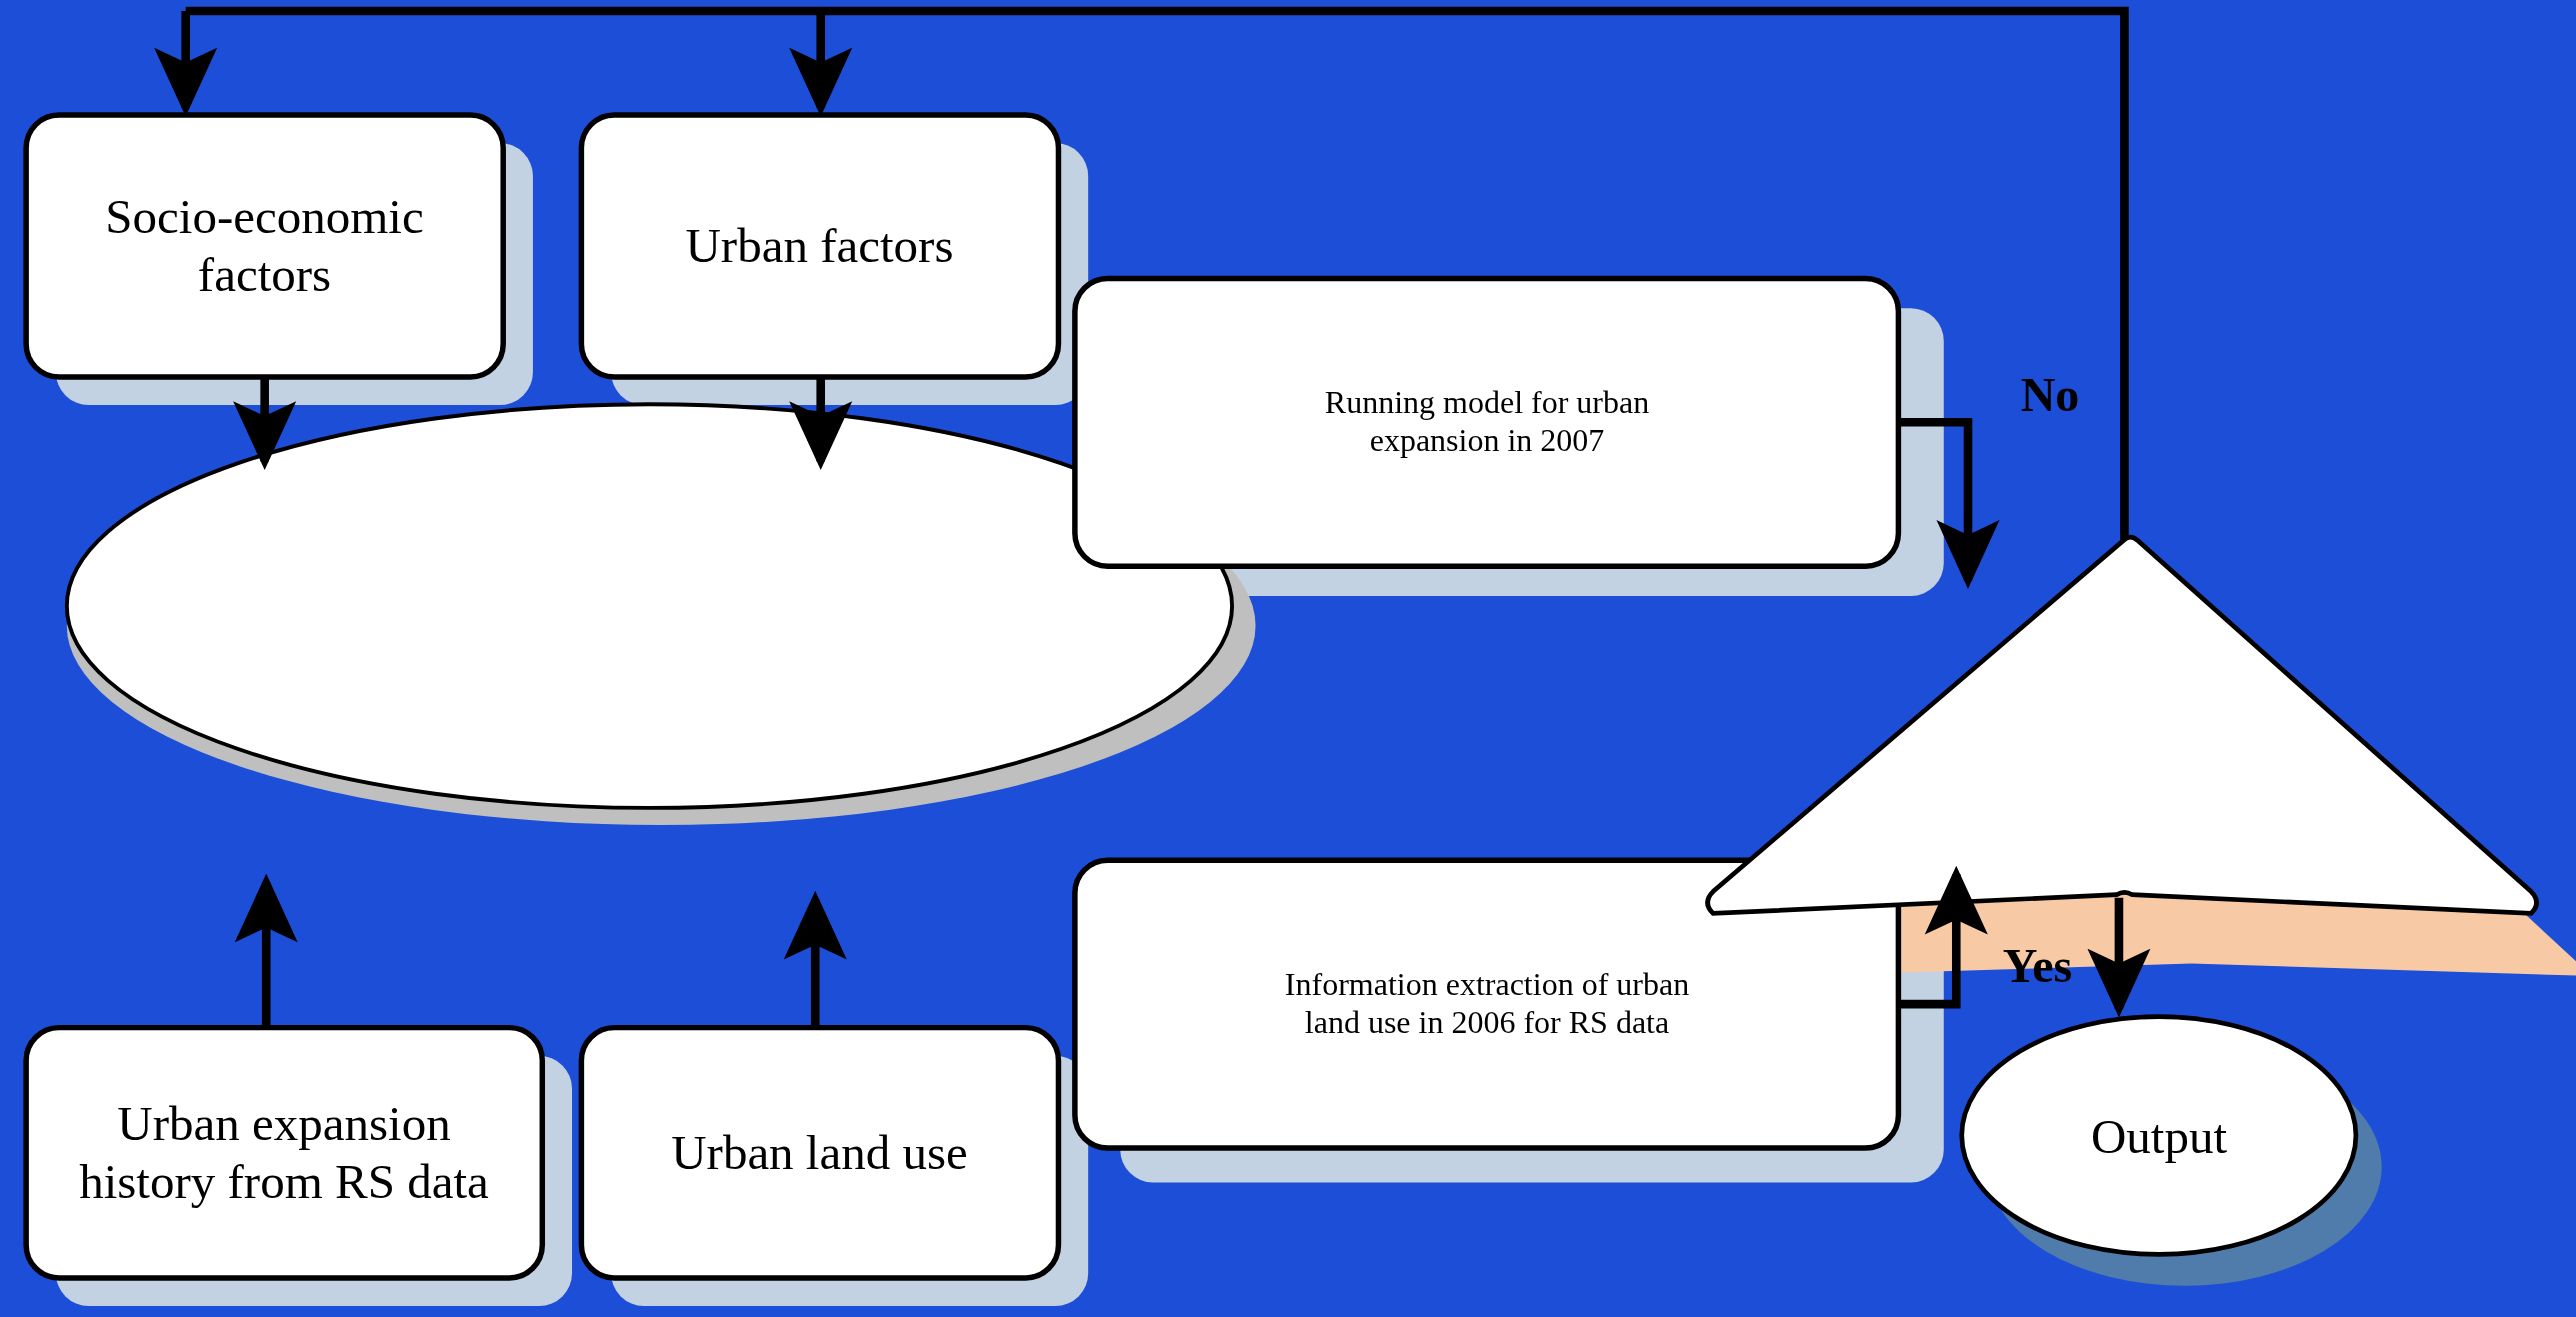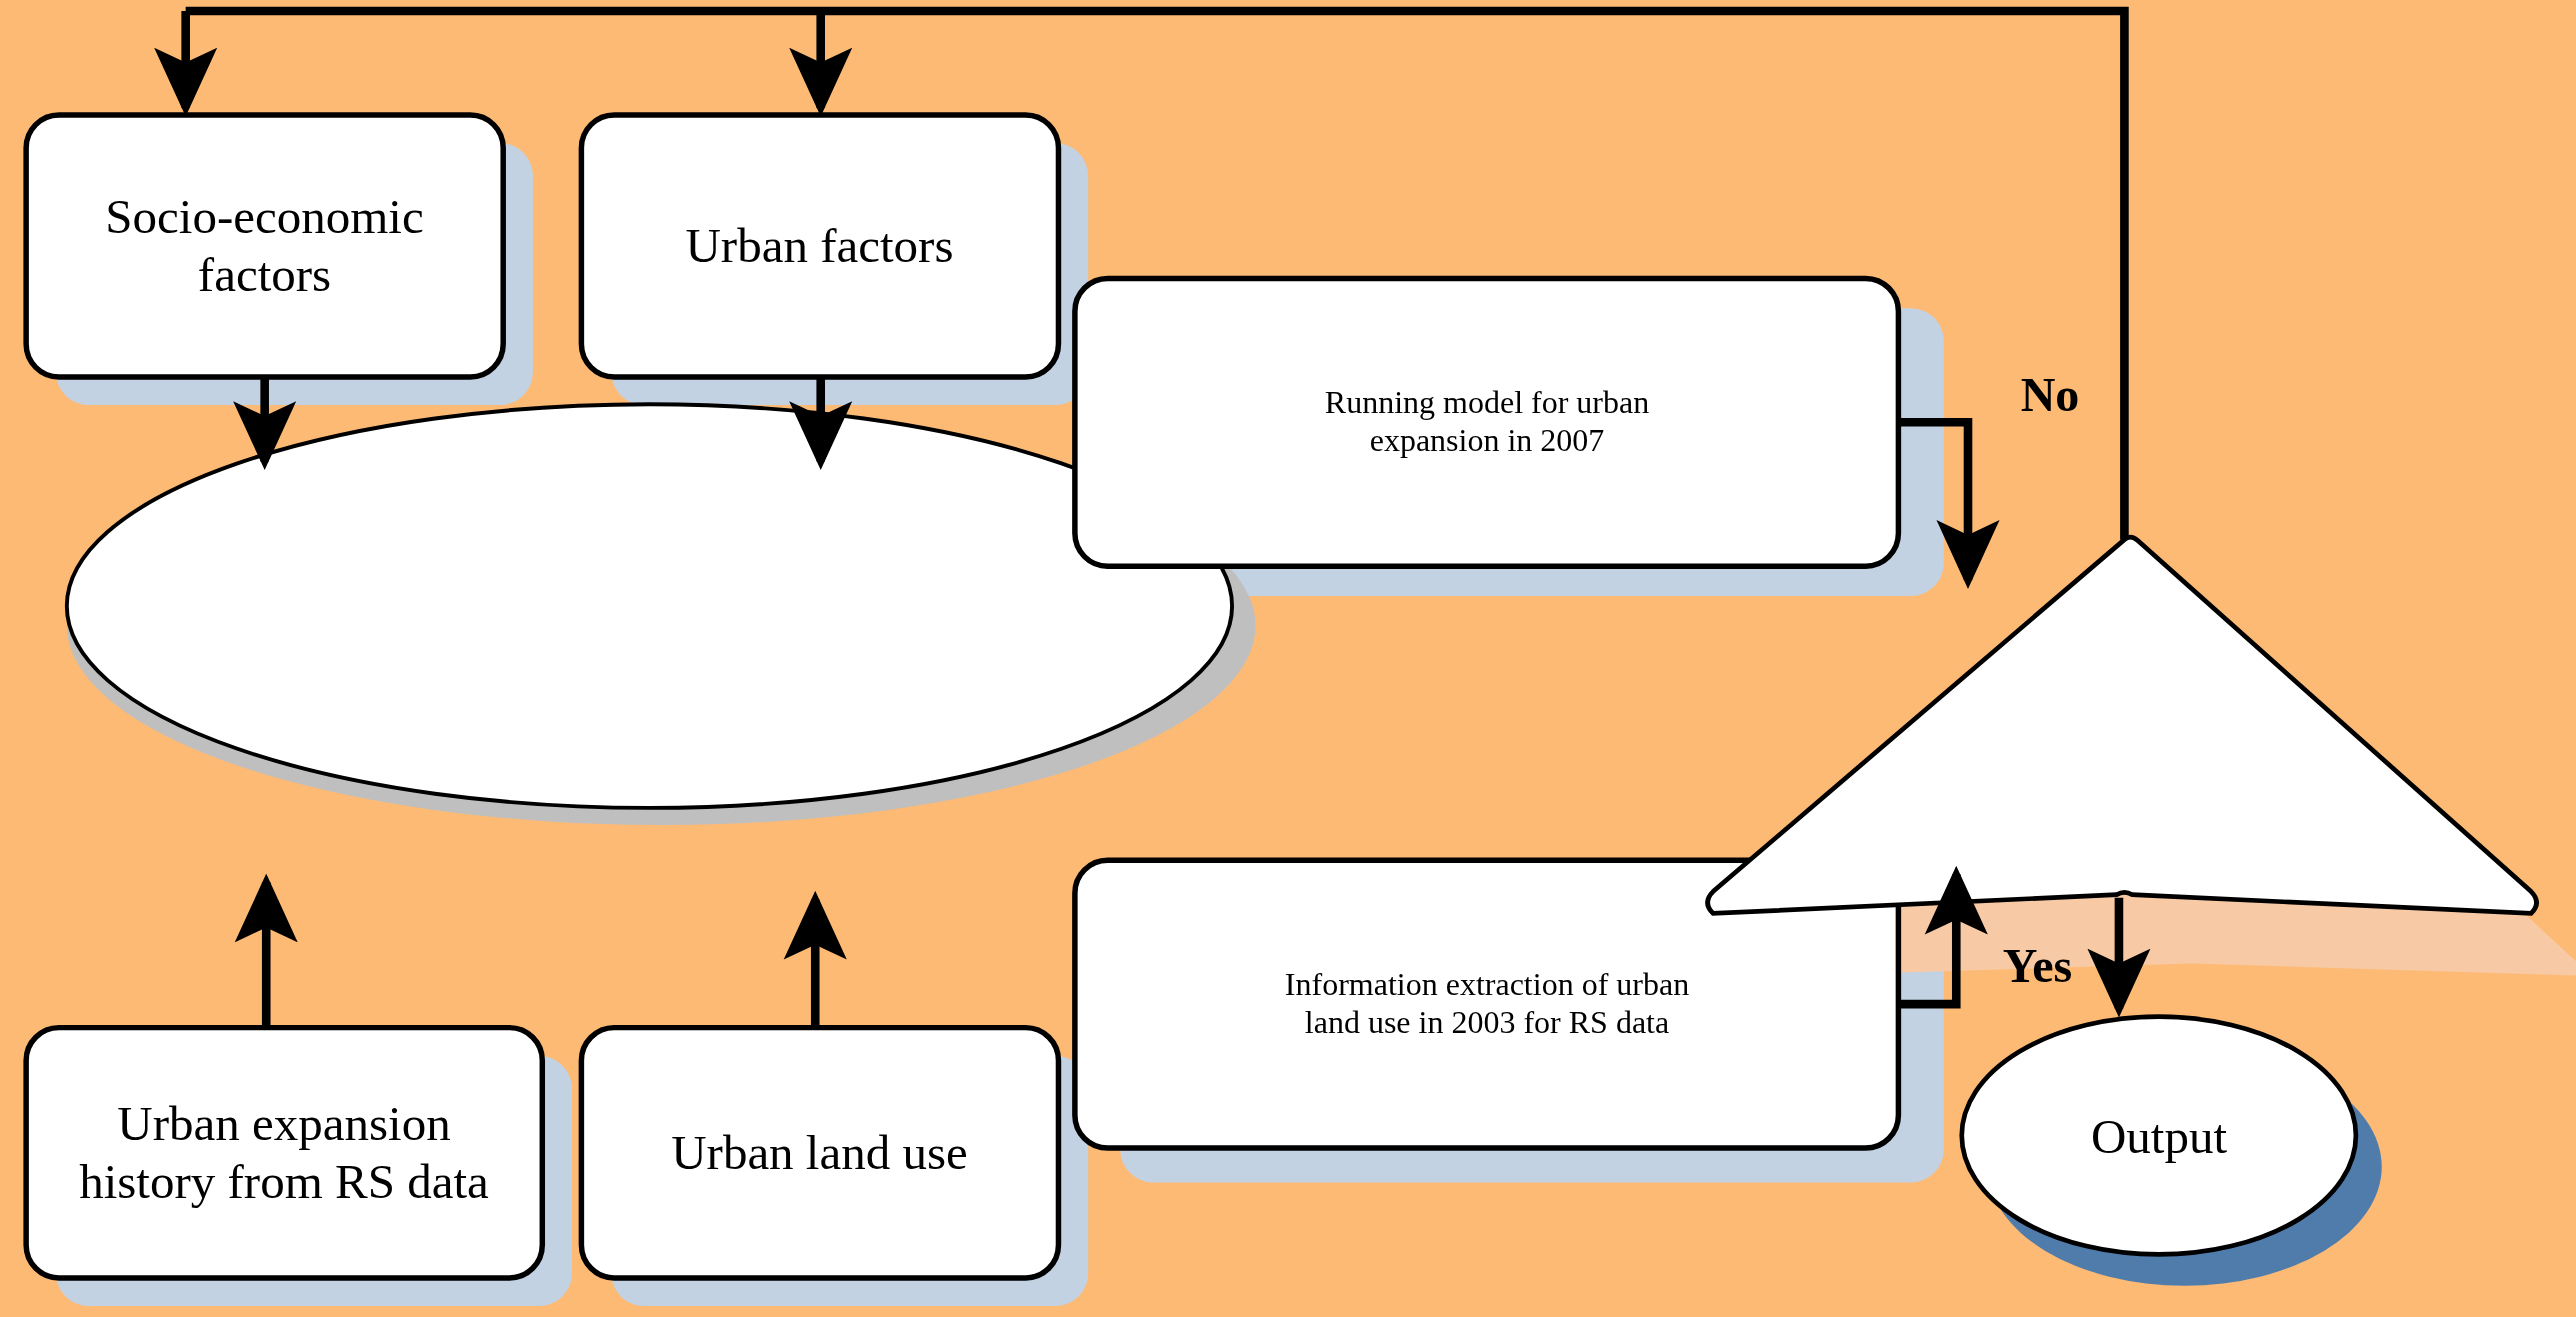--- a/index.html
+++ b/index.html
@@ -1,16 +1,16 @@
 <!DOCTYPE html>
 <html style="font-size:12.5px"><head>
 <meta charset="utf-8">
 <style>
   html,body{margin:0;padding:0;background:#ffffff;}
-  #canvas{position:relative;width:2576px;height:1317px;background:#fdba74;
+  #canvas{position:relative;width:2576px;height:1317px;background:#1d4ed8;
           font-family:"Liberation Serif","DejaVu Serif",serif;}
   svg#diagram{position:absolute;left:0;top:0;width:2576px;height:1317px;}
   .lbl{position:absolute;text-align:center;color:#000;line-height:1.18;
        font-family:"Liberation Serif","DejaVu Serif",serif;
        display:flex;align-items:center;justify-content:center;
        white-space:pre-line;pointer-events:none;}
   .lbl.big{font-size:49px;}
   .lbl.med{font-size:32px;}
   .lbl.bold{font-weight:bold;font-size:48px;}
 </style>
@@ -93,21 +93,21 @@
 
   <div class="lbl big" style="left:581px;top:1028px;width:477px;height:250px;">Urban land use</div>
 
   <div class="lbl big" style="left:26px;top:1028px;width:516px;height:250px;">Urban expansion
 history from RS data</div>
 
   <div class="lbl med" style="left:1075px;top:278px;width:824px;height:288px;">Running model for urban
 expansion in 2007</div>
 
   <div class="lbl med" style="left:1075px;top:860px;width:824px;height:288px;">Information extraction of urban
-land use in 2003 for RS data</div>
+land use in 2006 for RS data</div>
 
 
   <div class="lbl big" style="left:1962px;top:1080px;width:394px;height:113px;">Output</div>
 
   <div class="lbl bold" style="left:2003px;top:368px;width:94px;height:55px;">No</div>
 
   <div class="lbl bold" style="left:1979px;top:939px;width:117px;height:55px;text-align:center;">Yes</div>
 
 </div>
 

